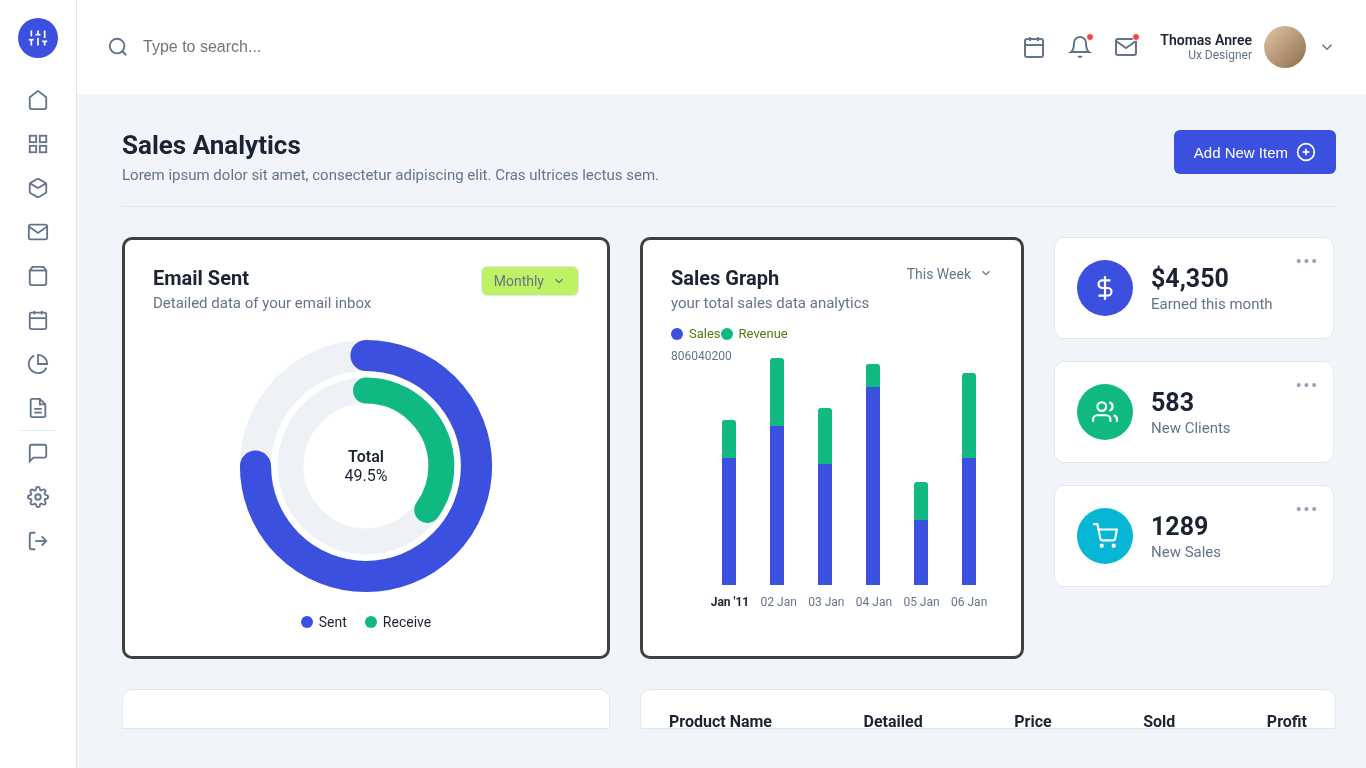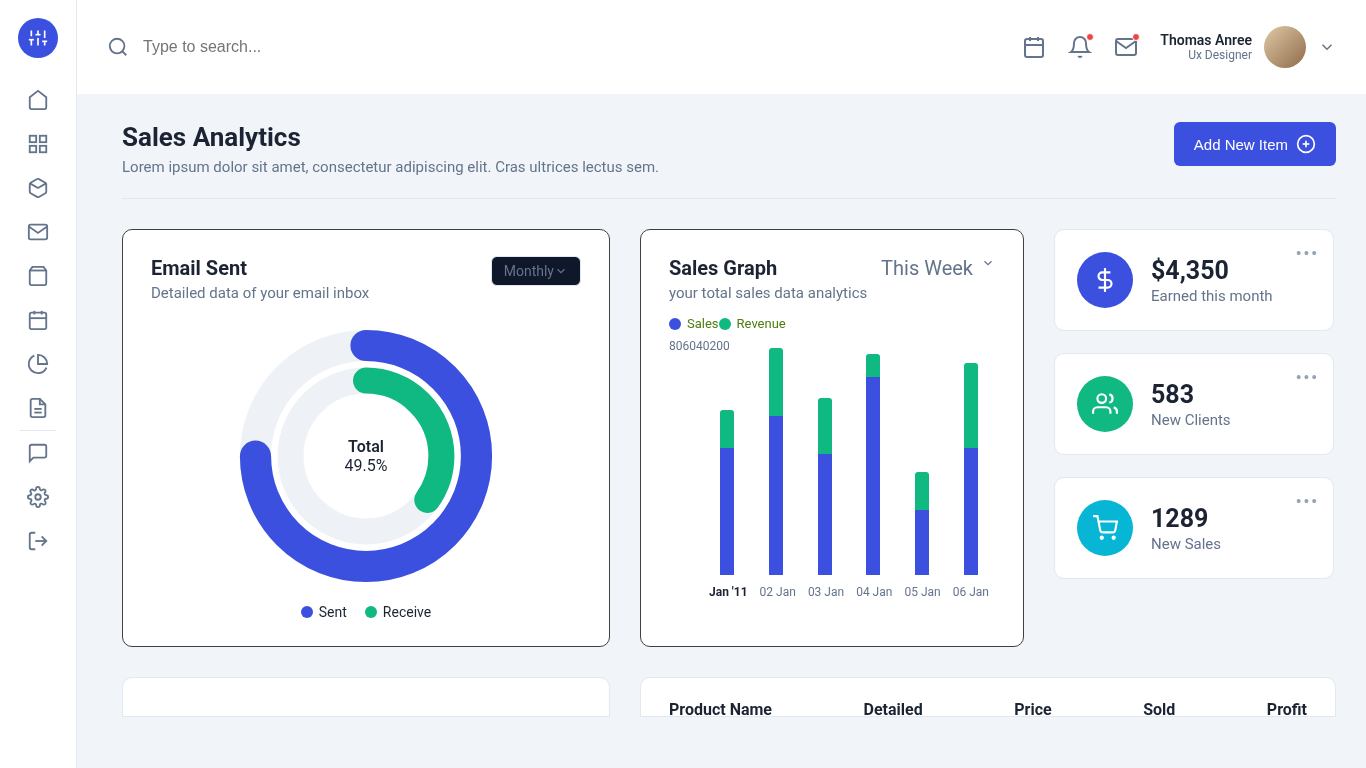--- a/index.html
+++ b/index.html
@@ -24,36 +24,36 @@
 .hicon { position: relative; cursor:pointer; display:flex; align-items:center; justify-content:center;}
 .dot { position: absolute; top: -2px; right: -2px; width: 8px; height: 8px; background: #ef4444; border-radius: 50%; border:1px solid #fff;}
 .user-block { display: flex; align-items: center; gap: 12px; cursor:pointer; }
 .user-text { text-align: right; }
 .user-name { font-size: 14px; font-weight: 600; color:#1c2434;}
 .user-role { font-size: 12px; color: #64748b; }
 .avatar { width: 42px; height: 42px; border-radius: 50%; background: linear-gradient(135deg,#e0c9a6,#8f6b4a); }
 .chev { color:#64748b; }
 
 
-.content { padding: 28px 30px; margin-left: 15px; }
+.content { padding: 36px 30px; margin-left: 15px; }
 .page-head { display: flex; justify-content: space-between; align-items: flex-start; padding-bottom: 22px; border-bottom: 1px solid #e2e8f0; margin-bottom: 30px;}
 .page-title { font-size: 26px; font-weight: 700; margin-bottom: 6px; }
 .page-sub { color: #64748b; font-size: 15px; }
 .btn-primary { background: #3c50e0; color: #fff; border: none; border-radius: 6px; padding: 12px 20px; font-size: 15px; font-weight:500; display: flex; align-items: center; gap: 8px; cursor:pointer;}
 .btn-primary .plus-circle{display:inline-flex;}
 
 .grid { display: grid; grid-template-columns: 488px 384px 280px; gap: 30px; }
 
 
-.card { background: #fff; border: 1px solid #404040; border-radius: 10px; padding: 26px 28px; }
+.card { background: #fff; border: 3px solid #404040; border-radius: 10px; padding: 26px 28px; }
 .card-head { display: flex; justify-content: space-between; align-items: flex-start; margin-bottom:14px;}
 .card-title { font-size: 20px; font-weight: 700; }
 .card-sub { color: #64748b; font-size: 15px; margin-top:4px;}
-.select { border: 1px solid #e2e8f0; border-radius: 6px; padding: 6px 12px; font-size: 14px; color:#64748b; display:flex; align-items:center; cursor:pointer; background:#0f172a;}
-.link-select { font-size:20px; color:#64748b; display:flex; align-items:flex-start; gap:8px; cursor:pointer;}
+.select { border: 1px solid #e2e8f0; border-radius: 6px; padding: 6px 12px; font-size: 14px; color:#64748b; display:flex; align-items:center; gap:8px; cursor:pointer; background:#bef264;}
+.link-select { font-size:14px; color:#64748b; display:flex; align-items:flex-start; gap:8px; cursor:pointer;}
 
 
 .donut-wrap { display:flex; flex-direction:column; align-items:center;}
 .donut { position: relative; width: 260px; height: 260px; margin: 10px auto 18px;}
 .donut svg { width:100%; height:100%; transform:rotate(-90deg);}
 .donut-center { position:absolute; top:50%; left:50%; transform:translate(-50%,-50%); text-align:center;}
 .donut-center .lab{ font-weight:600; font-size:16px;}
 .donut-center .val{ font-size:16px;}
 
 .legend { display:flex; justify-content:center; gap:18px; font-size:14px; color:#1c2434;}

